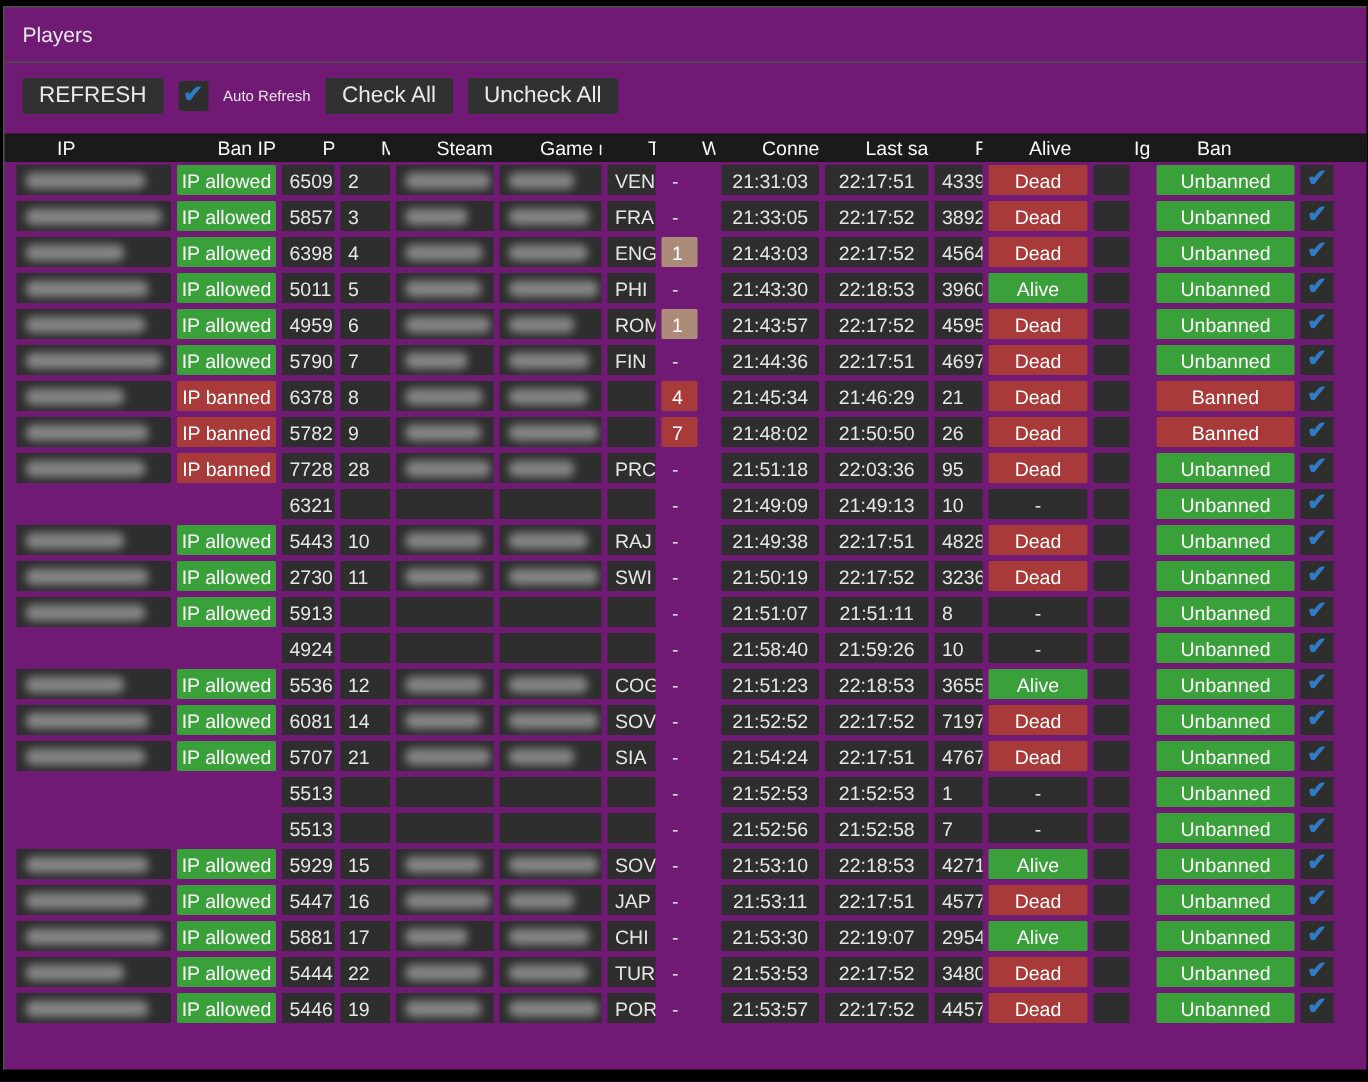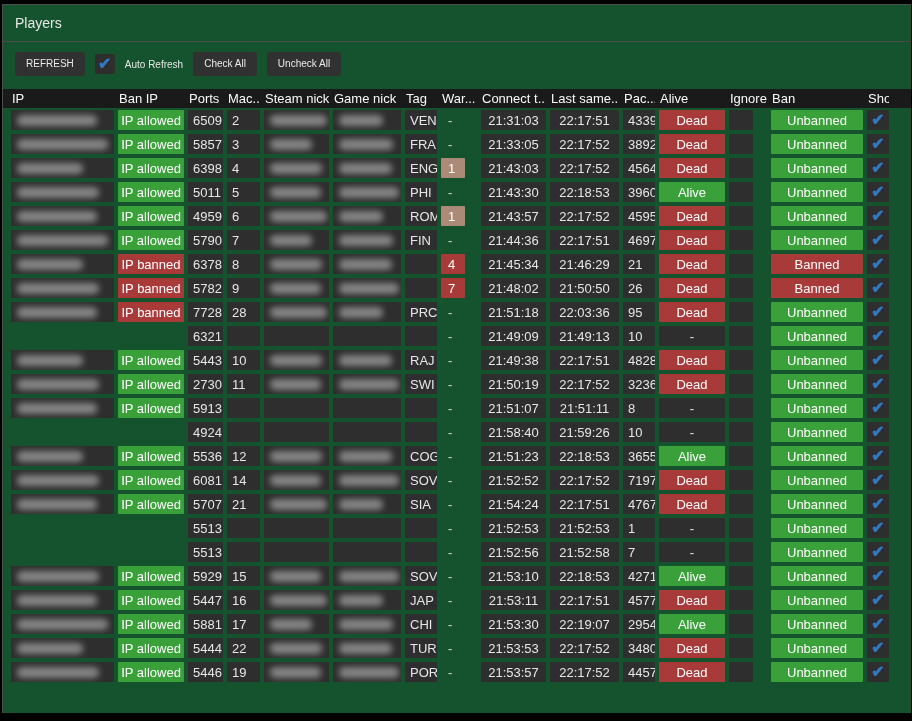--- a/index.html
+++ b/index.html
@@ -1,33 +1,33 @@
 <!DOCTYPE html>
 <html><head>
 <meta charset="utf-8">
 <style>
   html,body{margin:0;padding:0;background:#000;width:912px;height:721px;overflow:hidden;
     font-family:"Liberation Sans",sans-serif;color:#e6e6e6;-webkit-font-smoothing:antialiased;}
-  #panel{position:absolute;left:2px;top:4px;width:909px;height:709px;background:#14532d;
+  #panel{position:absolute;left:2px;top:4px;width:909px;height:709px;background:#701a75;
     border-top:1px solid #4e4e4e;border-left:1px solid #4e4e4e;overflow:hidden;box-sizing:border-box;}
   #titlebar{height:36px;line-height:36px;padding-left:12px;font-size:14px;color:#e8e8e8;
     border-bottom:1px solid #4a4a4a;}
   #toolbar{display:flex;align-items:center;gap:10px;padding:7px 0 0 12px;height:30px;}
-  .btn{background:#313131;color:#eaeaea;font-size:10px;padding:4px 11px;border:none;
+  .btn{background:#313131;color:#eaeaea;font-size:15px;padding:4px 11px;border:none;
     border-radius:2px;line-height:16px;white-space:nowrap;}
   .chkbox{width:20px;height:20px;background:#2e2e2e;display:inline-flex;align-items:center;
     justify-content:center;border-radius:2px;}
   .chkmark{color:#2f7ac2;font-size:16px;font-weight:bold;line-height:1;}
   #autolabel{font-size:10px;}
   #infoline{padding:14px 0 0 13px;font-size:13.5px;color:#e2e2e2;}
   #tablewrap{margin-top:10px;}
   .grid{display:grid;grid-template-columns:103px 66px 35px 33px 65px 68px 32px 36px 65px 69px 32px 66px 38px 92px 22px;
     column-gap:4px;padding-left:8px;align-items:center;}
   #thead{background:#1a1a1a;height:19px;font-size:13px;color:#fafafa;}
-  #thead .hc{white-space:nowrap;overflow:hidden;padding-left:1px;}
+  #thead .hc{white-space:nowrap;overflow:hidden;padding-left:1px;margin-left:26px;}
   .trow{height:24px;font-size:13px;}
   .cell{background:#2e2e2e;height:20px;display:flex;align-items:center;overflow:hidden;
     white-space:nowrap;box-sizing:border-box;}
   .cell.empty-hidden{background:transparent;}
   .c-center{justify-content:center;}
   .c-pad{padding-left:5px;}
   .badge{height:20px;display:flex;align-items:center;justify-content:center;color:#fff;
     box-sizing:border-box;overflow:hidden;border-radius:1px;}
   .b-green{background:#3aa13a;text-align:right;}
   .b-red{background:#a93a3a;}

